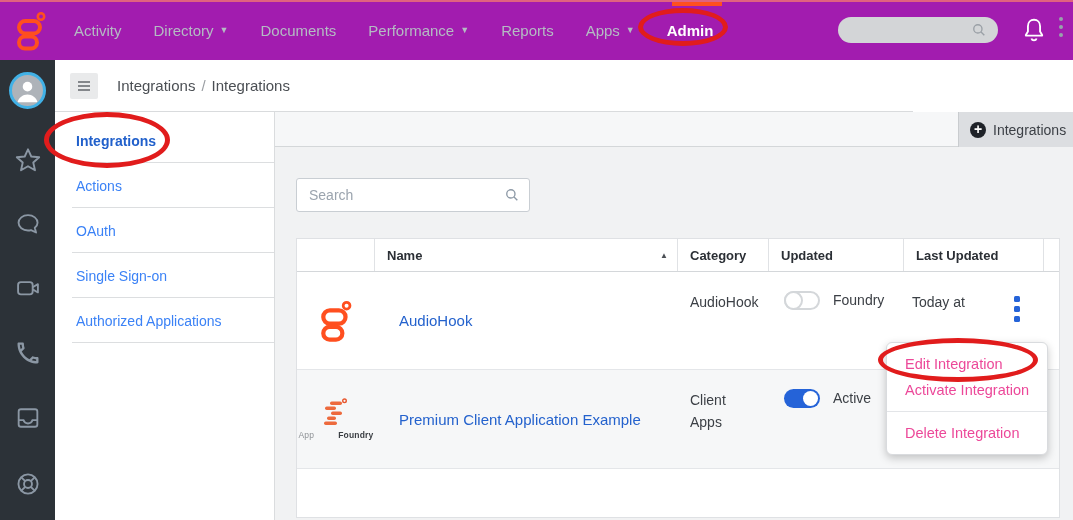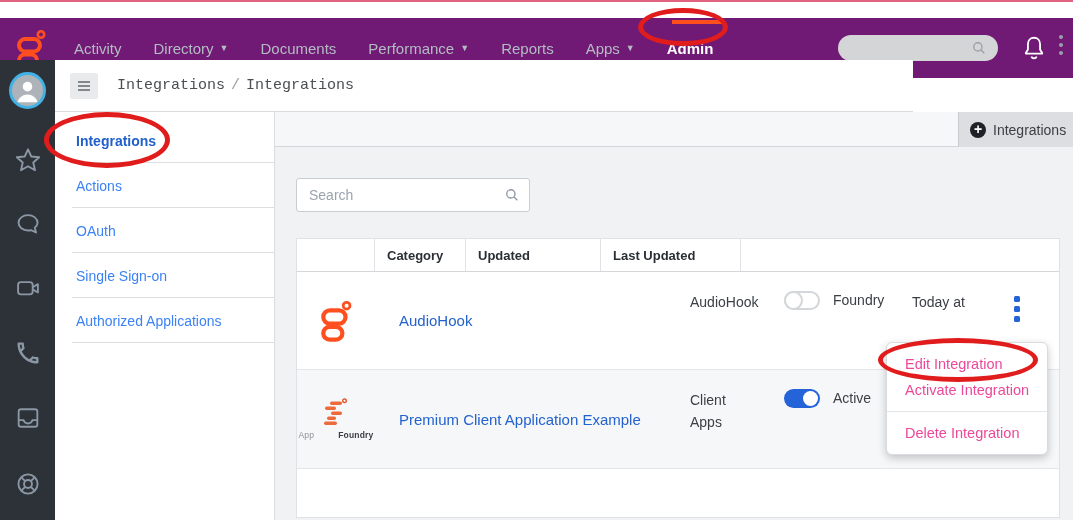--- a/index.html
+++ b/index.html
@@ -3,40 +3,40 @@
 <meta charset="utf-8">
 <style>
   * { margin:0; padding:0; box-sizing:border-box; }
   html,body { width:1073px; height:520px; }
   body { font-family:"Liberation Sans", sans-serif; background:#fff; position:relative; overflow:hidden; }
 
   
   #pink-line { position:absolute; left:0; top:0; width:1073px; height:2px; background:#e0627f; z-index:80; }
 
   
-  #topbar { position:absolute; left:0; top:0; width:1073px; height:60px; background:#701a75;margin-top:18px; }
+  #topbar { position:absolute; left:0; top:0; width:1073px; height:60px; background:#a21caf; }
   #logo-box { position:absolute; left:14px; top:11px; width:34px; height:40px; }
   #main-nav { position:absolute; left:74px; top:0; height:60px; display:flex; align-items:center; column-gap:32px; }
   .nav-item { color:#b4bcc3; font-size:15px; white-space:nowrap; cursor:pointer; display:flex; align-items:center; }
   .nav-item.active { color:#ffffff; font-weight:bold; }
   .caret-down { font-size:9px; margin-left:6px; color:#b4bcc3; }
   #admin-indicator { position:absolute; left:672px; top:2px; width:50px; height:4px; background:#ff4f1f; }
   #topbar-search { position:absolute; left:838px; top:17px; width:160px; height:26px; background:#d3d5d7; border:none; border-radius:13px; padding:0 30px 0 14px; font-size:13px; color:#44484d; outline:none; }
   #topbar-search-icon { position:absolute; left:970px; top:21px; width:18px; height:18px; }
   #bell-box { position:absolute; left:1020px; top:15px; width:28px; height:30px; cursor:pointer; }
   #topbar-kebab { position:absolute; left:1056px; top:17px; width:10px; height:28px; cursor:pointer; display:flex; flex-direction:column; align-items:center; row-gap:4px; }
   #topbar-kebab .dot { width:4px; height:4px; border-radius:50%; background:#97a1ab; }
 
   
   #side-rail { position:absolute; left:0; top:60px; width:55px; height:460px; background:#2c3238; }
   .rail-icon { position:absolute; left:50%; transform:translateX(-50%); width:28px; height:28px; cursor:pointer; }
   #avatar-wrap { position:absolute; left:9px; top:12px; width:37px; height:37px; border:3px solid #41b1e6; border-radius:50%; background:#aeb3b9; overflow:hidden; cursor:pointer; }
 
   
-  #crumb-bar { position:absolute; left:55px; top:60px; width:858px; height:52px; background:#fff; border-bottom:1px solid #d9dbdd;font-family:Liberation Mono, monospace; }
+  #crumb-bar { position:absolute; left:55px; top:60px; width:858px; height:52px; background:#fff; border-bottom:1px solid #d9dbdd; }
   #hamburger-btn { position:absolute; left:15px; top:13px; width:28px; height:26px; background:#e9eaeb; border-radius:2px; border:none; cursor:pointer; display:flex; align-items:center; justify-content:center; }
   #crumb-text { position:absolute; left:62px; top:17px; font-size:15px; color:#4b4f54; }
   #crumb-text .sep { color:#9a9ea3; padding:0 6px; }
 
   
   #menu-panel { position:absolute; left:55px; top:112px; width:220px; height:408px; background:#fff; border-right:1px solid #dadcde; padding-top:6px; }
   .menu-item { height:45px; display:flex; align-items:center; padding-left:21px; font-size:14px; color:#3b82f6; position:relative; cursor:pointer; }
   .menu-item::after { content:""; position:absolute; left:17px; right:0; bottom:0; border-bottom:1px solid #dcdee0; }
   .menu-item.active { color:#2160cb; font-weight:bold; }
 
@@ -246,20 +246,24 @@
     <input id="search-input" type="text" placeholder="Search" style="">
     <svg width="18" height="18" viewBox="0 0 24 24">
         <circle cx="10.5" cy="10.5" r="5.5" fill="none" stroke="#8d99a6" stroke-width="1.8"></circle>
         <path d="M14.7 14.7l4.4 4.4" stroke="#8d99a6" stroke-width="1.8"></path>
       </svg>
   </div>
 
   <div id="integrations-table">
     <div class="thead">
       <div class="th col-icon"></div>
+      <div class="th col-name">
+          <span>Name</span>
+          <span class="sort-caret"></span>
+        </div>
       <div class="th col-cat">
           <span>Category</span>
         </div>
       <div class="th col-status">
           <span>Updated</span>
         </div>
       <div class="th col-updated">
           <span>Last Updated</span>
         </div>
       <div class="th col-actions"></div>

